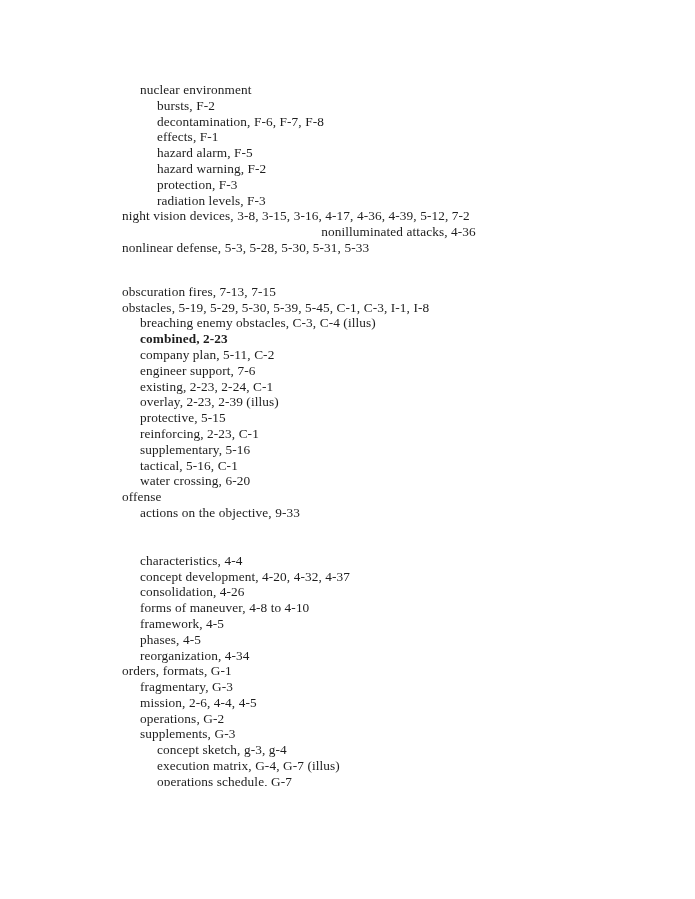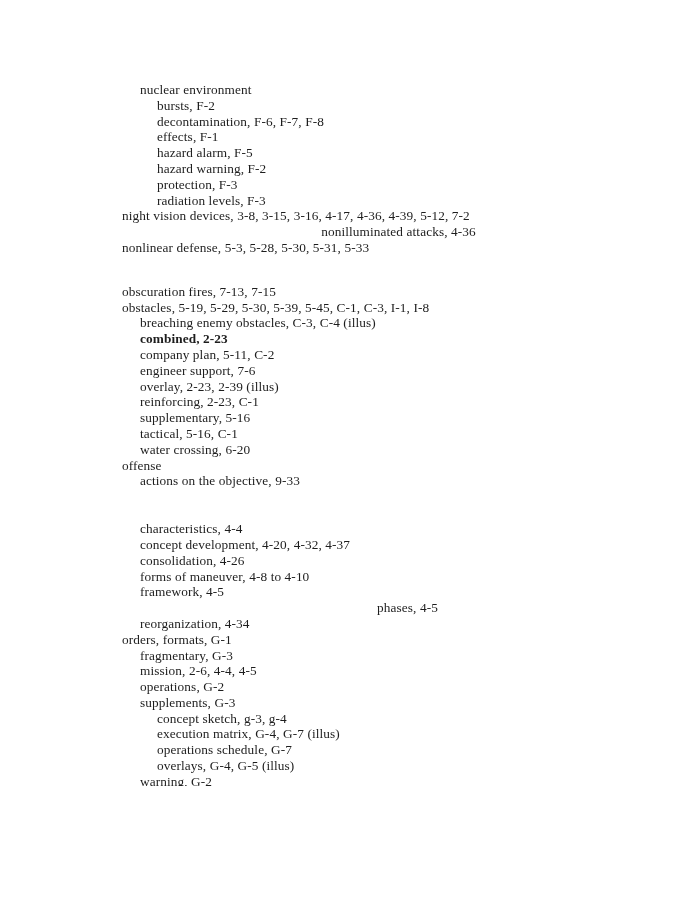--- a/index.html
+++ b/index.html
@@ -54,33 +54,35 @@
         <div class="index-line indent-0" style="color: rgb(29, 29, 29); text-align: center;">nonilluminated attacks, 4-36</div>
         <div class="index-line indent-0" style="color: rgb(29, 29, 29);">nonlinear defense, 5-3, 5-28, 5-30, 5-31, 5-33</div>
       </div>
       <div class="index-section">
         <div class="index-line indent-0" style="color: rgb(29, 29, 29);">obscuration fires, 7-13, 7-15</div>
         <div class="index-line indent-0" style="color: rgb(29, 29, 29);">obstacles, 5-19, 5-29, 5-30, 5-39, 5-45, C-1, C-3, I-1, I-8</div>
         <div class="index-line indent-1" style="color: rgb(29, 29, 29);">breaching enemy obstacles, C-3, C-4 (illus)</div>
         <div class="index-line indent-1" style="color: rgb(29, 29, 29); font-weight: bold;">combined, 2-23</div>
         <div class="index-line indent-1" style="color: rgb(29, 29, 29);">company plan, 5-11, C-2</div>
         <div class="index-line indent-1" style="color: rgb(29, 29, 29);">engineer support, 7-6</div>
+        <div class="index-line indent-1" style="color: rgb(29, 29, 29);">existing, 2-23, 2-24, C-1</div>
         <div class="index-line indent-1" style="color: rgb(29, 29, 29);">overlay, 2-23, 2-39 (illus)</div>
+        <div class="index-line indent-1" style="color: rgb(29, 29, 29);">protective, 5-15</div>
         <div class="index-line indent-1" style="color: rgb(29, 29, 29);">reinforcing, 2-23, C-1</div>
         <div class="index-line indent-1" style="color: rgb(29, 29, 29);">supplementary, 5-16</div>
         <div class="index-line indent-1" style="color: rgb(29, 29, 29);">tactical, 5-16, C-1</div>
         <div class="index-line indent-1" style="color: rgb(29, 29, 29);">water crossing, 6-20</div>
         <div class="index-line indent-0" style="color: rgb(29, 29, 29);">offense</div>
         <div class="index-line indent-1" style="color: rgb(29, 29, 29);">actions on the objective, 9-33</div>
         <div class="index-line indent-1" style="color: rgb(29, 29, 29); margin-top: 32px;">characteristics, 4-4</div>
         <div class="index-line indent-1" style="color: rgb(29, 29, 29);">concept development, 4-20, 4-32, 4-37</div>
         <div class="index-line indent-1" style="color: rgb(29, 29, 29);">consolidation, 4-26</div>
         <div class="index-line indent-1" style="color: rgb(29, 29, 29);">forms of maneuver, 4-8 to 4-10</div>
         <div class="index-line indent-1" style="color: rgb(29, 29, 29);">framework, 4-5</div>
-        <div class="index-line indent-1" style="color: rgb(29, 29, 29); text-align: center;">phases, 4-5</div>
+        <div class="index-line indent-1" style="color: rgb(29, 29, 29);">phases, 4-5</div>
         <div class="index-line indent-1" style="color: rgb(29, 29, 29);">reorganization, 4-34</div>
         <div class="index-line indent-0" style="color: rgb(29, 29, 29);">orders, formats, G-1</div>
         <div class="index-line indent-1" style="color: rgb(29, 29, 29);">fragmentary, G-3</div>
         <div class="index-line indent-1" style="color: rgb(29, 29, 29);">mission, 2-6, 4-4, 4-5</div>
         <div class="index-line indent-1" style="color: rgb(29, 29, 29);">operations, G-2</div>
         <div class="index-line indent-1" style="color: rgb(29, 29, 29);">supplements, G-3</div>
         <div class="index-line indent-2" style="color: rgb(29, 29, 29);">concept sketch, g-3, g-4</div>
         <div class="index-line indent-2" style="color: rgb(29, 29, 29);">execution matrix, G-4, G-7 (illus)</div>
         <div class="index-line indent-2" style="color: rgb(29, 29, 29);">operations schedule, G-7</div>
         <div class="index-line indent-2" style="color: rgb(29, 29, 29);">overlays, G-4, G-5 (illus)</div>

